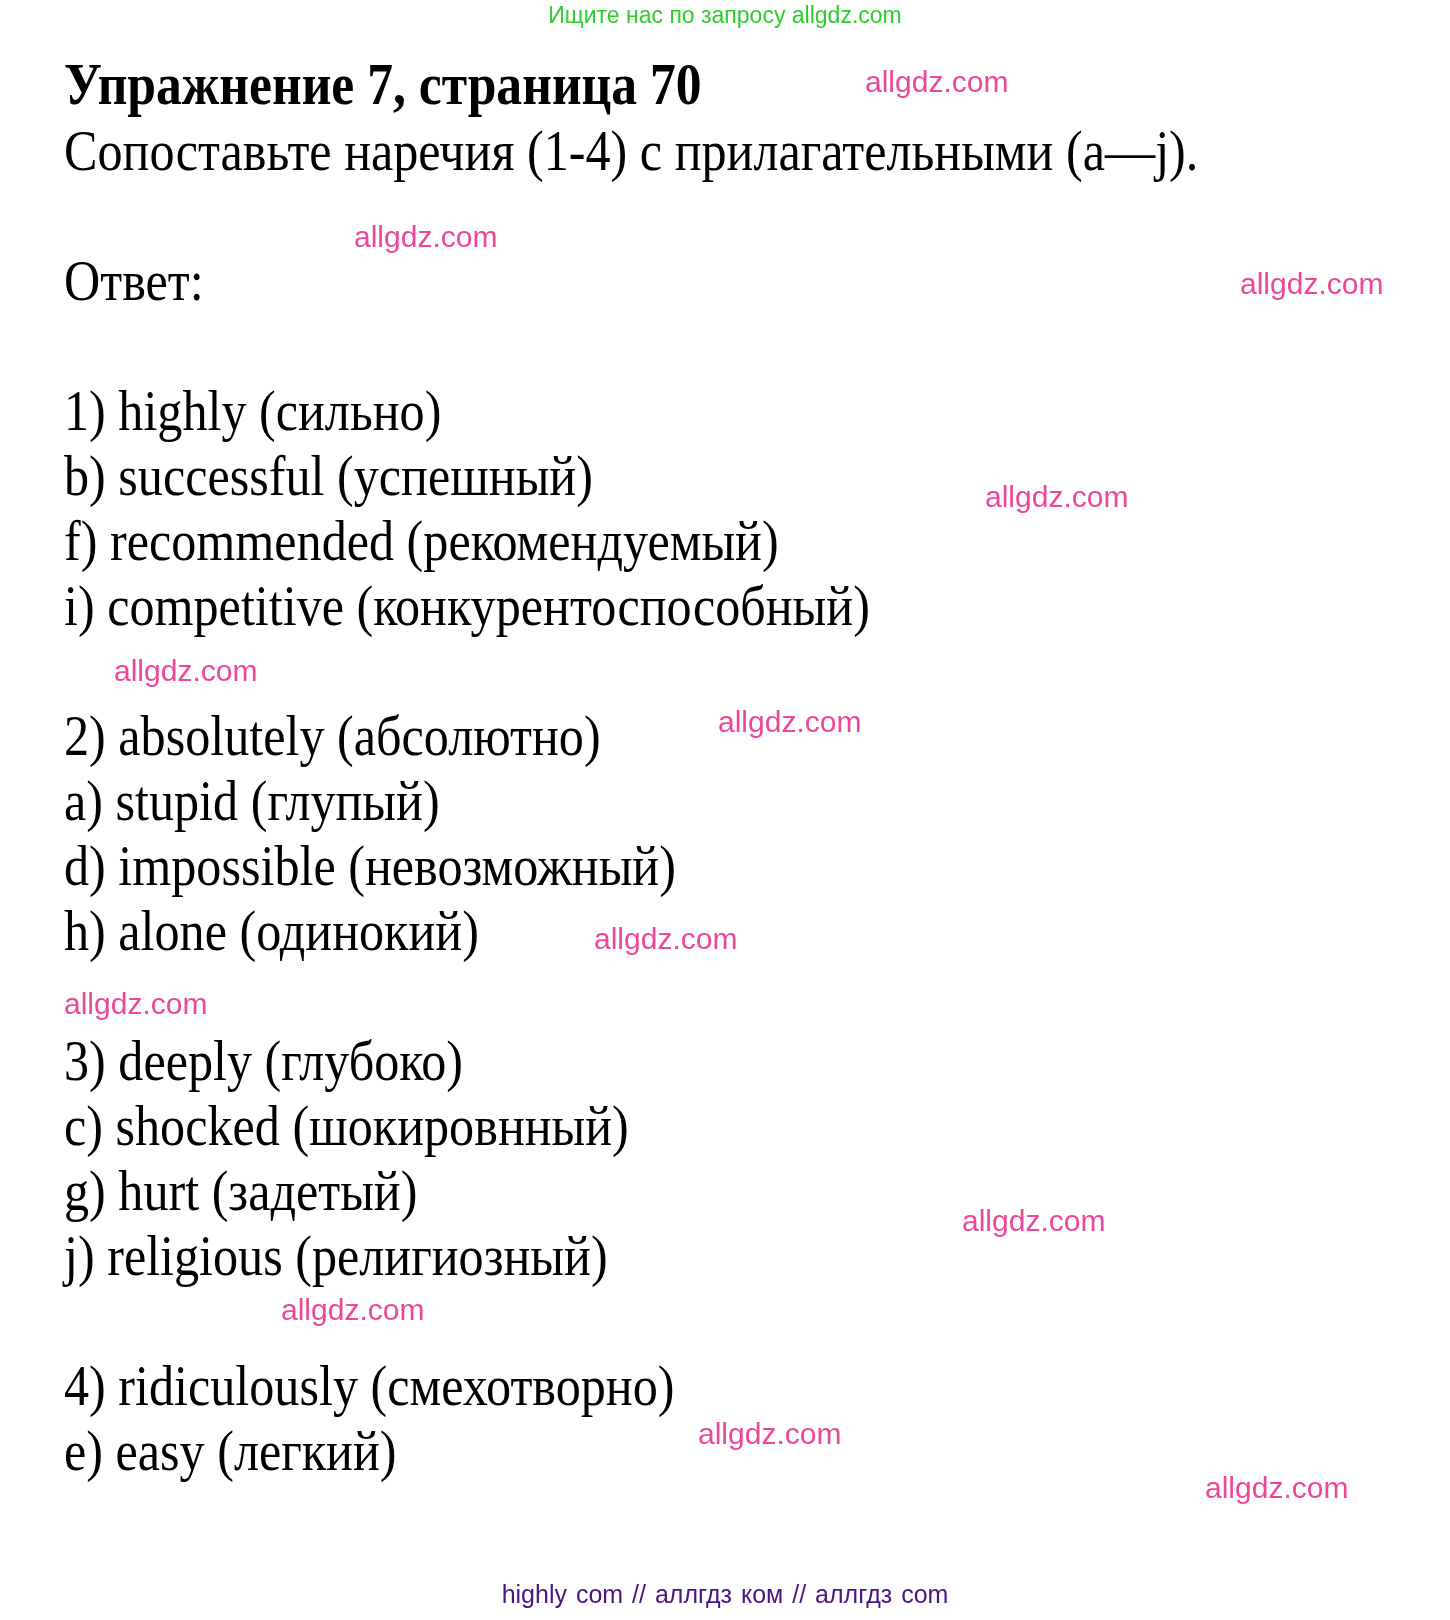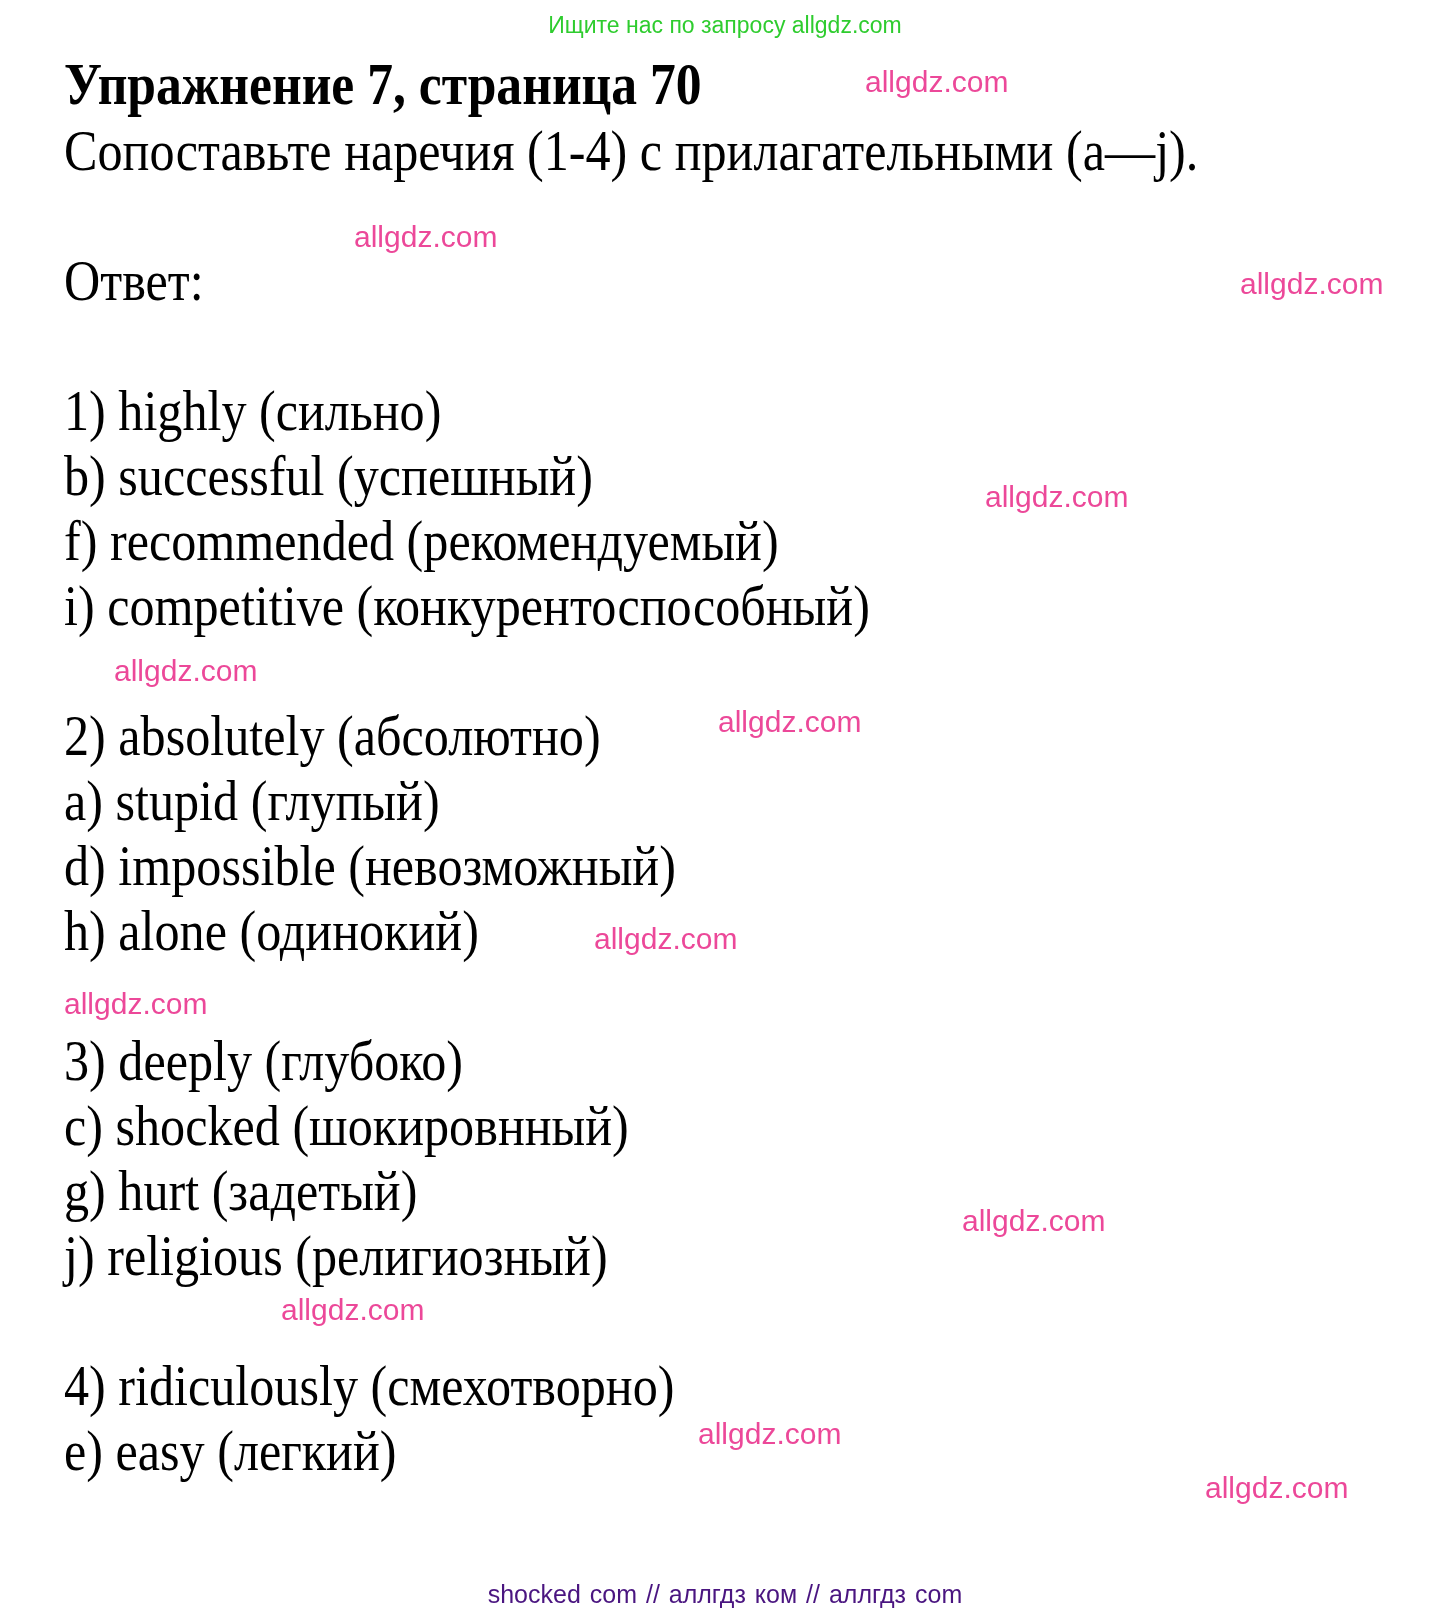--- a/index.html
+++ b/index.html
@@ -1,18 +1,18 @@
 <!DOCTYPE html>
 <html><head>
 <meta charset="utf-8">
 <style>
   html, body { margin: 0; padding: 0; background: #ffffff; }
   body { width: 1450px; height: 1620px; position: relative; overflow: hidden; }
   .top-banner {
-    position: absolute; left: 0; top: 12px; width: 1450px; text-align: center;
+    position: absolute; left: 0; top: 2px; width: 1450px; text-align: center;
     font-family: "Liberation Sans", sans-serif; font-size: 23px; color: #2ecc2e;
   }
   .bottom-banner {
     position: absolute; left: 0; top: 1580px; width: 1450px; text-align: center;
     font-family: "Liberation Sans", sans-serif; font-size: 25px; color: #4a1580;
     word-spacing: 2px;
   }
   .serif {
     position: absolute; left: 64px; font-family: "Liberation Serif", serif;
     color: #000; white-space: nowrap; transform-origin: left top;
@@ -59,13 +59,13 @@
 <div class="wm" style="left:985px;top:480px">allgdz.com</div>
 <div class="wm" style="left:114px;top:654px">allgdz.com</div>
 <div class="wm" style="left:718px;top:705px">allgdz.com</div>
 <div class="wm" style="left:594px;top:922px">allgdz.com</div>
 <div class="wm" style="left:64px;top:987px">allgdz.com</div>
 <div class="wm" style="left:962px;top:1204px">allgdz.com</div>
 <div class="wm" style="left:281px;top:1293px">allgdz.com</div>
 <div class="wm" style="left:698px;top:1417px">allgdz.com</div>
 <div class="wm" style="left:1205px;top:1471px">allgdz.com</div>
 
-<div class="bottom-banner">shocked com  //  аллгдз ком  //  аллгдз com</div>
+<div class="bottom-banner">highly com  //  аллгдз ком  //  аллгдз com</div>
 
 </body></html>

